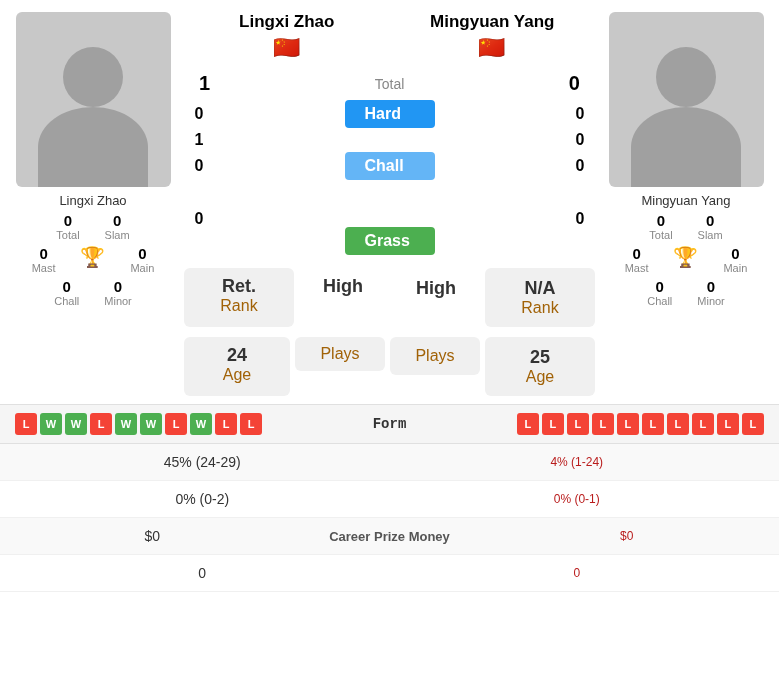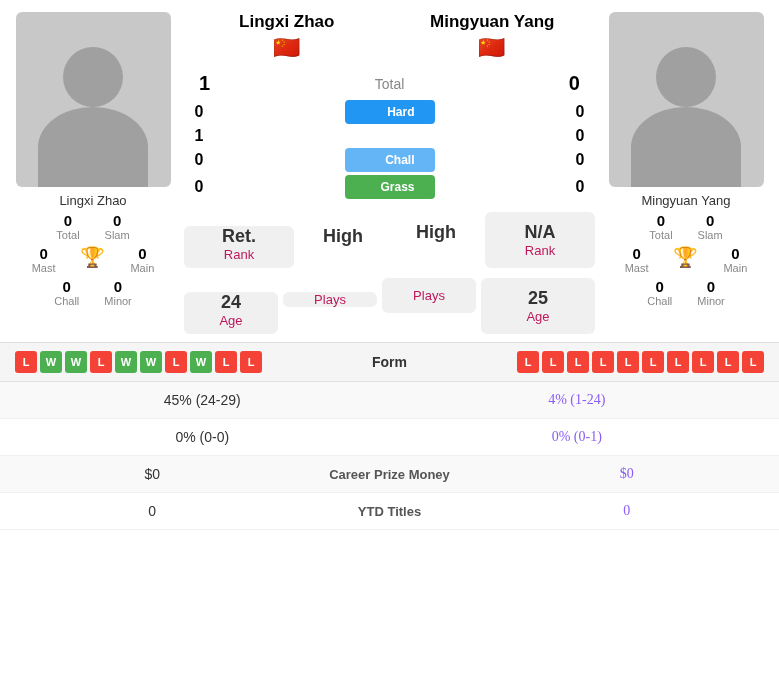--- a/index.html
+++ b/index.html
@@ -52,31 +52,31 @@
     .trophy-icon {
       color: #c8a800;
       font-size: 20px;
     }
 
     .surface-btn {
       color: #fff;
       border: none;
       border-radius: 4px;
       padding: 5px 20px;
-      font-size: 12px;
+      font-size: 16px;
       font-weight: bold;
       cursor: default;
       min-width: 90px;
-      text-align: right;
+      text-align: left;
     }
 
     .surface-hard { background: #2196F3; }
     .surface-clay { background: #FF9800; }
     .surface-indoor { background: #64B5F6; }
-    .surface-grass { background: #4CAF50; }
+    .surface-grass { background: #4CAF50; margin-top: 44px; }
 
     
     .form-section {
       background: #f5f5f5;
       padding: 8px 15px;
       display: flex;
       align-items: center;
       justify-content: space-between;
       border-top: 1px solid #e0e0e0;
     }
@@ -99,20 +99,21 @@
       color: #fff;
     }
 
     .badge-W { background: #4CAF50; }
     .badge-L { background: #F44336; }
 
     .form-label {
       font-size: 14px;
       font-weight: bold;
       color: #333;
+      font-family: Liberation Mono, monospace;
     }
 
     
     .stat-rows-section {
       border-top: 1px solid #e0e0e0;
     }
 
     .stat-data-row {
       display: flex;
       align-items: center;
@@ -140,23 +141,22 @@
       text-align: center;
       font-size: 13px;
       font-weight: bold;
       color: #555;
       flex-shrink: 0;
     }
 
     .stat-right-val {
       flex: 1;
       text-align: center;
-      font-size: 14px;
-      color: #8b5cf6;
-      font-family: Liberation Serif, serif;
+      font-size: 12px;
+      color: #b91c1c;
     }
 
     
     .main-row {
       display: flex;
       align-items: flex-start;
       padding: 12px 8px 8px;
       gap: 6px;
     }
 
@@ -197,43 +197,43 @@
     .player2-col {
       display: flex;
       flex-direction: column;
       align-items: center;
       width: 170px;
     }
 
     .left-stats-panel {
       background: #f0f0f0;
       border-radius: 6px;
-      padding: 0;
+      padding: 8px;
       width: 110px;
       text-align: center;
-      margin-top: 14px;
+      margin-top: 0;
     }
 
     .right-stats-panel {
       background: #f0f0f0;
       border-radius: 6px;
       padding: 10px;
       width: 110px;
       text-align: center;
     }
 
     .panel-value {
       font-size: 18px;
       font-weight: bold;
       color: #333;
     }
 
     .panel-label {
-      font-size: 13px;
-      color: #be185d;
+      font-size: 16px;
+      color: #a16207;
     }
 
     
     .player-sub-stats {
       display: flex;
       flex-direction: column;
       width: 100%;
       gap: 4px;
       margin-top: 4px;
     }
@@ -480,28 +480,27 @@
         <div class="badge badge-L">L</div>
       </div>
   </div>
 
   <div class="stat-rows-section" id="stats-rows">
       <div class="stat-data-row">
       <span class="stat-left-val">45% (24-29)</span>
       <span class="stat-right-val">4% (1-24)</span>
     </div>
       <div class="stat-data-row">
-      <span class="stat-left-val">0% (0-0)</span>
+      <span class="stat-left-val">0% (0-2)</span>
       <span class="stat-right-val">0% (0-1)</span>
     </div>
       <div class="stat-data-row">
       <span class="stat-left-val">$0</span>
       <span class="stat-center-label">Career Prize Money</span>
       <span class="stat-right-val">$0</span>
     </div>
       <div class="stat-data-row">
       <span class="stat-left-val">0</span>
-      <span class="stat-center-label">YTD Titles</span>
       <span class="stat-right-val">0</span>
     </div>
     </div>
 
 </div>
 
 </body></html>

